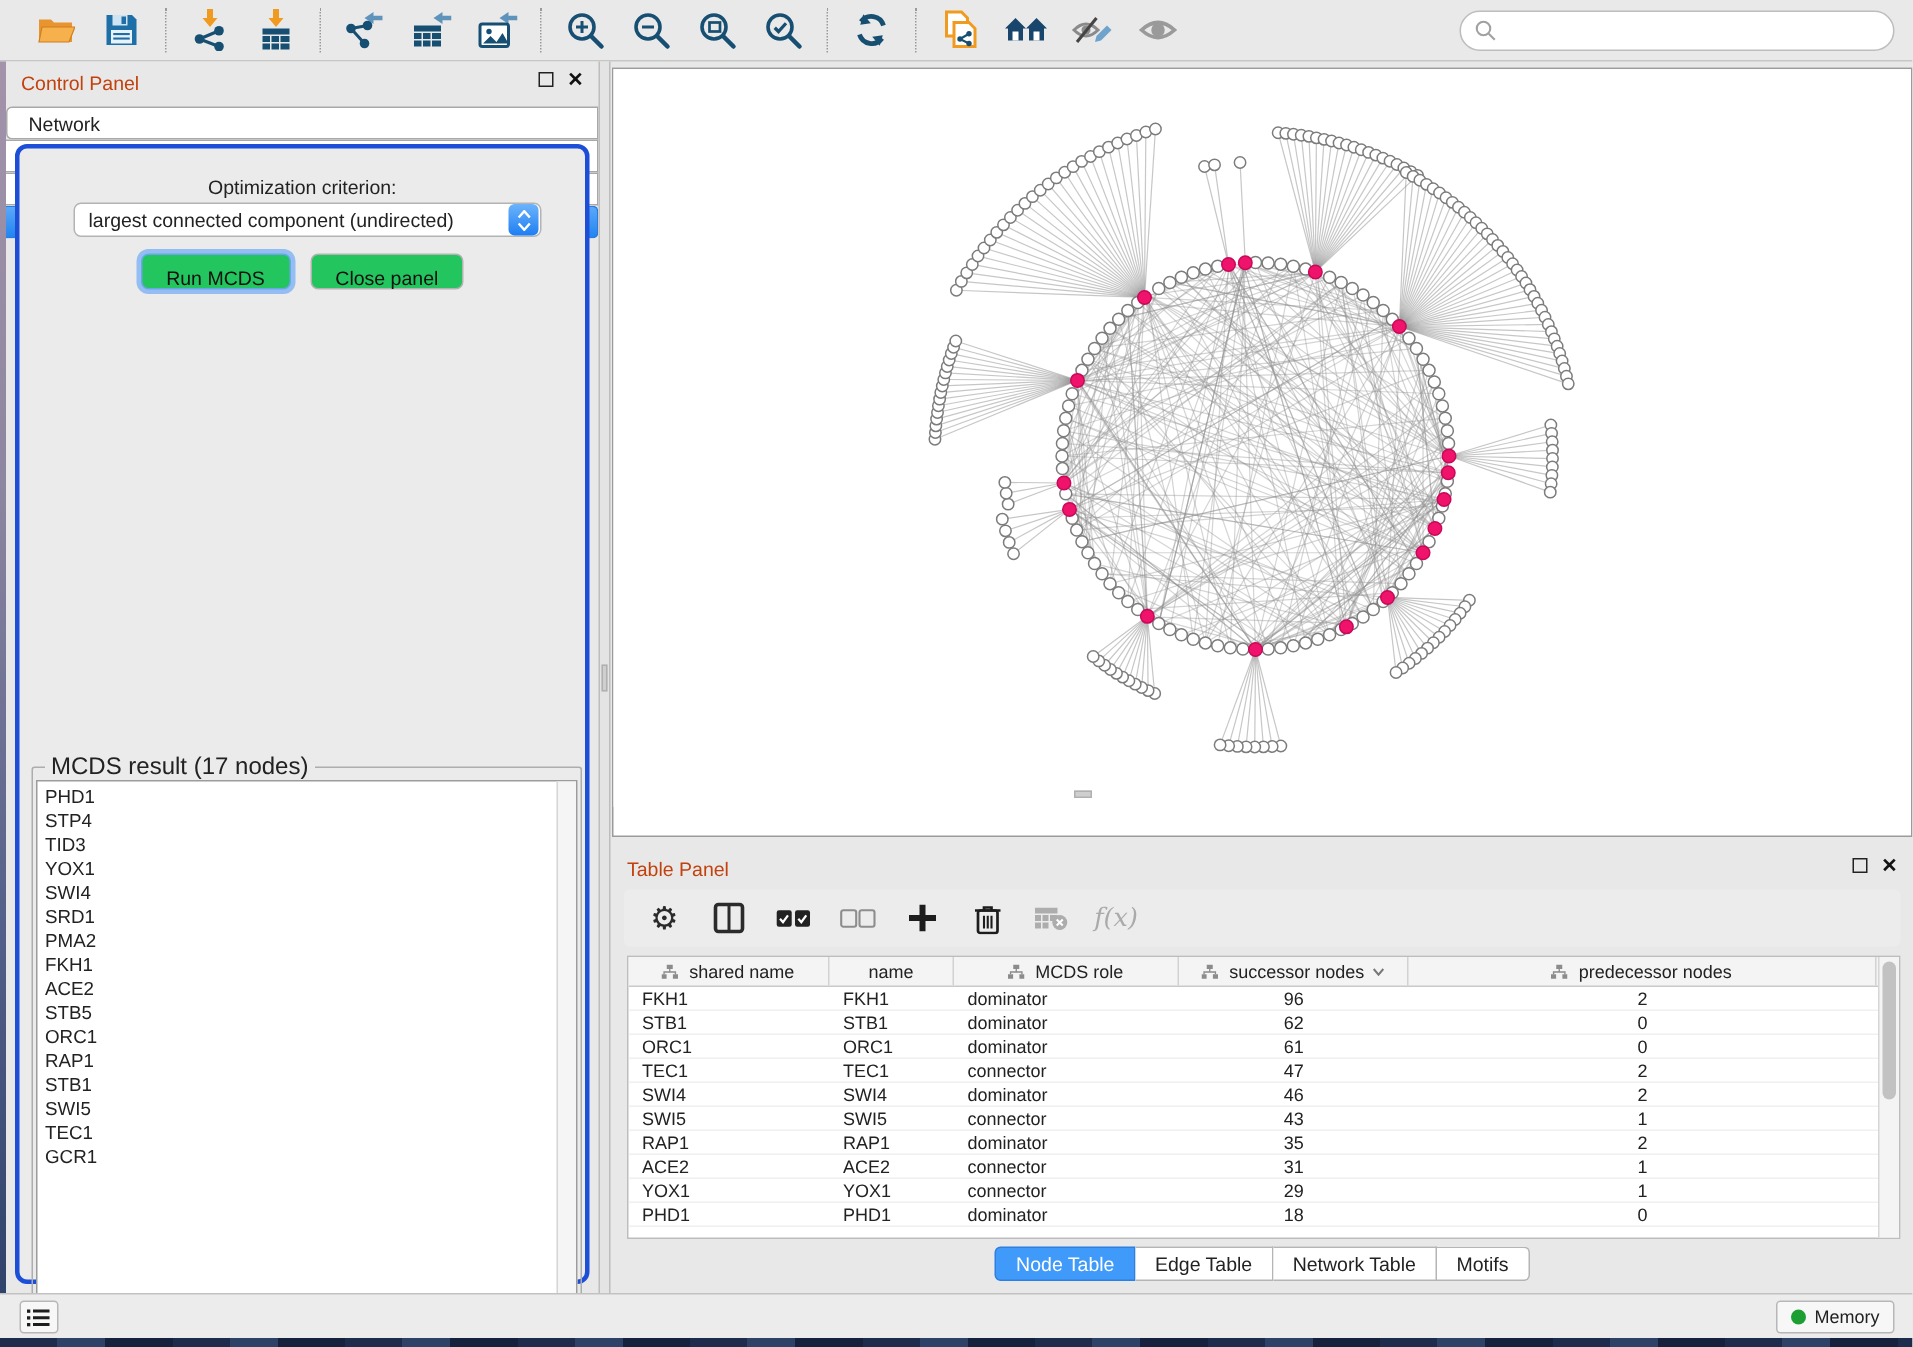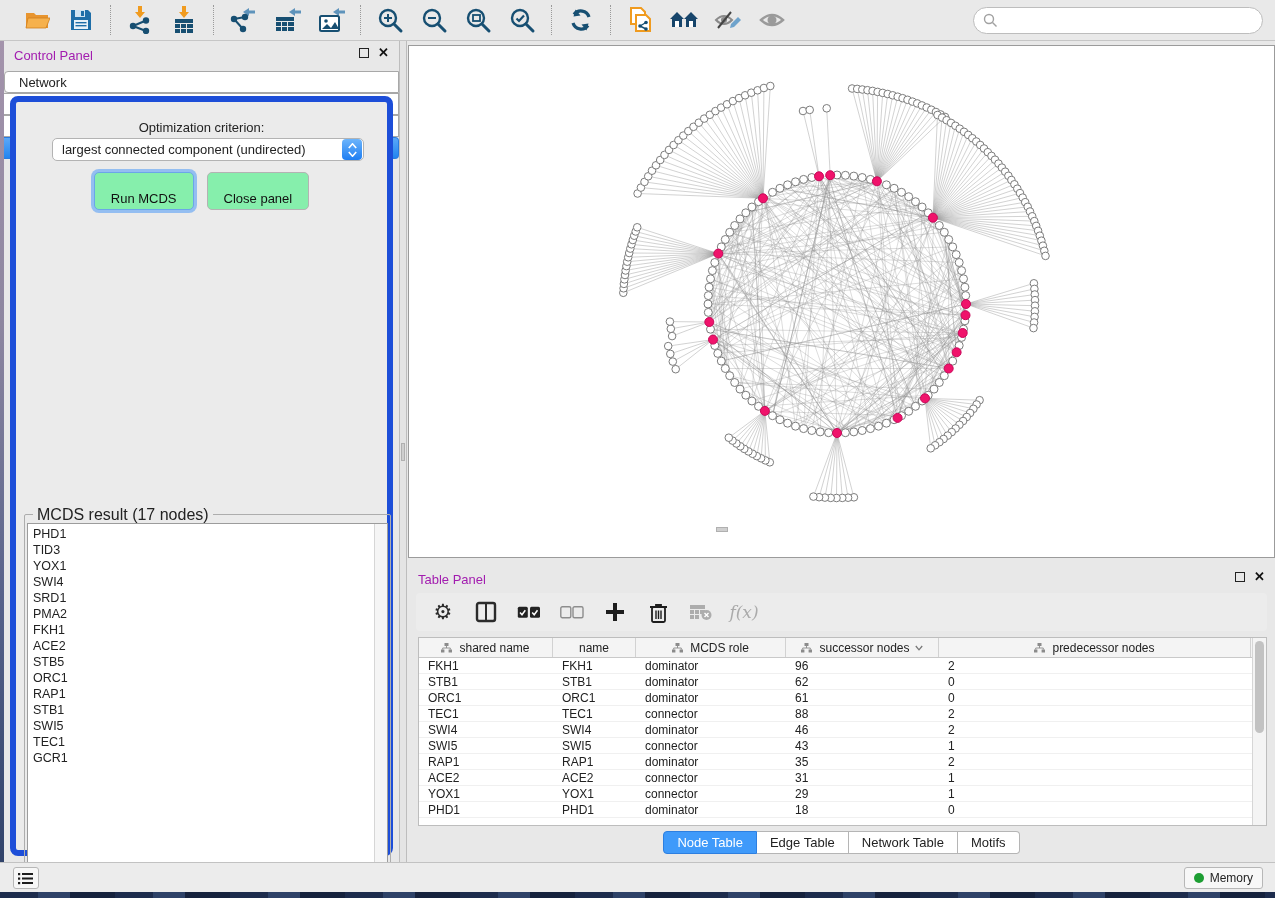--- a/index.html
+++ b/index.html
@@ -17,39 +17,39 @@
   .search-box svg { opacity:.55; }
   .search-input { border:none; outline:none; background:transparent; flex:1; font-size:13px; padding:0 8px; font-family:"Liberation Sans",sans-serif; }
 
   
   .wall-left { position:absolute; left:0; top:41px; width:4px; height:851px; background:linear-gradient(#a393ab,#8d86a0,#55618a,#2c3f66); }
   .wall-bottom { position:absolute; left:0; top:892px; width:1275px; height:6px; background:repeating-linear-gradient(90deg,#1d2c4d 0 38px,#2e4268 38px 70px,#16223d 70px 115px); }
 
   
   .control-panel { position:absolute; left:4px; top:41px; width:395px; height:821px; background:#e8e8e8; }
   .panel-head { position:relative; height:28px; display:flex; align-items:center; padding:0 10px; }
-  .panel-title { font-size:13px; color:#a21caf; }
+  .panel-title { font-size:13px; color:#c2410c; }
   .win-ctrls { position:absolute; right:10px; top:7px; display:flex; gap:9px; align-items:center; }
   .float-box { width:10px; height:10px; border:1.5px solid #222; display:inline-block; cursor:pointer; }
   .close-x { font-size:13px; font-weight:bold; color:#111; cursor:pointer; line-height:10px; }
 
   .cp-tabs { position:absolute; left:0; top:30px; width:100%; display:flex; justify-content:flex-end;flex-direction:column; }
   .cp-tab { height:22px; padding:0 14px; background:#fff; border:1px solid #a8a8a8; border-left:none; display:flex; align-items:center; font-size:13px; cursor:pointer; }
   .cp-tab:first-child { border-left:1px solid #a8a8a8; border-radius:4px 0 0 4px; }
   .cp-tab:last-child { border-radius:0 4px 4px 0; }
   .cp-tab.active { background:linear-gradient(#5ba8f8,#2285f0); border-color:#2a7ce0; color:#fff; }
 
-  .cp-body { position:absolute; left:6px; top:55px; width:383px; height:760px; background:#ebebeb; border:6px solid #1d4ed8; border-radius:8px; }
+  .cp-body { position:absolute; left:6px; top:55px; width:383px; height:760px; background:#ebebeb; border:3px solid #1d4ed8; border-radius:8px; }
   .crit-label { text-align:center; margin-top:18px; font-size:13px; }
   .select { position:absolute; left:36px; top:36px; width:312px; height:23px; background:#fff; border:1px solid #b3b3b3; border-radius:5px; display:flex; align-items:center; cursor:pointer; }
   .select-val { flex:1; padding-left:9px; font-size:13px; white-space:nowrap; overflow:hidden; }
   .select-step { width:20px; height:21px; margin-right:1px; border-radius:4px; background:linear-gradient(#6cb4fb,#1e7ef2); display:flex; flex-direction:column; align-items:center; justify-content:center; gap:2px; }
   .select-step svg { display:block; }
   .btn-row { position:absolute; left:0; top:70px; width:100%; display:flex; justify-content:center; gap:13px; }
-  .mac-btn { height:24px; padding:18px 16px; background:#86efac; border:1px solid #b3b3b3; border-radius:5px; font-size:13px; font-family:"Liberation Sans",sans-serif; cursor:pointer; color:#111; }
+  .mac-btn { height:24px; padding:8px 16px; background:#22c55e; border:1px solid #b3b3b3; border-radius:5px; font-size:13px; font-family:"Liberation Sans",sans-serif; cursor:pointer; color:#111; }
   .mac-btn.focused { box-shadow:0 0 0 3px rgba(90,160,245,.6); border-color:#6ba6e8; }
 
   .fieldset { position:absolute; left:8px; top:412px; width:367px; height:372px; border:1px solid #adadad; border-radius:2px; }
   .fieldset-legend { position:absolute; left:8px; top:-9px; background:#ebebeb; padding:0 4px; font-size:16px; }
   .mcds-list { position:absolute; left:2px; top:8px; width:361px; height:360px; background:#fff; border:1px solid #9c9c9c; display:flex; }
   .mcds-items { flex:1; padding:2px 0 0 5px; overflow:hidden; }
   .mcds-item { font-size:12.5px; line-height:16px; cursor:default; }
   .mcds-scroll { width:13px; background:#f5f5f5; border-left:1px solid #d6d6d6; }
 
   
@@ -73,21 +73,21 @@
   .fx-icon { font-family:"DejaVu Serif", serif; font-style:italic; font-size:17px; color:#aaa; }
   .gear-glyph { font-family:"DejaVu Sans", sans-serif; font-size:21px; color:#2b2b2b; line-height:1; }
 
   .tbl-wrap { position:absolute; left:10px; top:72px; width:849px; height:189px; background:#fff; border:1px solid #bdbdbd; display:flex; }
   .tbl { flex:1; overflow:hidden; }
   .tbl-header { display:flex; height:20px; background:#f4f4f4; border-bottom:1px solid #c9c9c9; }
   .th { display:flex; align-items:center; justify-content:center; gap:5px; border-right:1px solid #d2d2d2; font-size:12px; color:#222; position:relative; }
   .th .hier { margin-right:2px; }
   .tbl-row { display:flex; height:16px; border-bottom:1px solid #f0f0f0; }
   .td { font-size:12px; line-height:16px; padding:0 9px; white-space:nowrap; overflow:hidden; }
-  .td.num { text-align:left; }
+  .td.num { text-align:center; }
   .tbl-scroll { width:14px; background:#f4f4f4; border-left:1px solid #d6d6d6; position:relative; }
   .tbl-thumb { position:absolute; left:2px; top:3px; width:9px; height:92px; background:#c2c2c2; border-radius:5px; }
 
   .tp-tabs { position:absolute; left:0; top:266px; width:100%; display:flex; justify-content:center; }
   .tp-tab { height:23px; padding:0 13px; background:#fff; border:1px solid #b5b5b5; border-left:none; display:flex; align-items:center; font-size:13px; cursor:pointer; }
   .tp-tab:first-child { border-left:1px solid #b5b5b5; border-radius:4px 0 0 4px; }
   .tp-tab:last-child { border-radius:0 4px 4px 0; }
   .tp-tab.active { background:#3f9afa; border-color:#2d7fe0; color:#fff; }
 
   
@@ -299,20 +299,21 @@
     </div>
     <div class="btn-row">
       <button class="mac-btn focused">Run MCDS</button>
       <button class="mac-btn">Close panel</button>
     </div>
     <div class="fieldset">
       <span class="fieldset-legend">MCDS result (17 nodes)</span>
       <div class="mcds-list">
         <div class="mcds-items">
             <div class="mcds-item">PHD1</div>
+            <div class="mcds-item">STP4</div>
             <div class="mcds-item">TID3</div>
             <div class="mcds-item">YOX1</div>
             <div class="mcds-item">SWI4</div>
             <div class="mcds-item">SRD1</div>
             <div class="mcds-item">PMA2</div>
             <div class="mcds-item">FKH1</div>
             <div class="mcds-item">ACE2</div>
             <div class="mcds-item">STB5</div>
             <div class="mcds-item">ORC1</div>
             <div class="mcds-item">RAP1</div>
@@ -1172,21 +1173,21 @@
             <div class="td" style="width: 134px;">ORC1</div>
             <div class="td" style="width: 83px;">ORC1</div>
             <div class="td" style="width: 150px;">dominator</div>
             <div class="td num" style="width: 153px;">61</div>
             <div class="td num" style="width: 312px;">0</div>
           </div>
           <div class="tbl-row">
             <div class="td" style="width: 134px;">TEC1</div>
             <div class="td" style="width: 83px;">TEC1</div>
             <div class="td" style="width: 150px;">connector</div>
-            <div class="td num" style="width: 153px;">88</div>
+            <div class="td num" style="width: 153px;">47</div>
             <div class="td num" style="width: 312px;">2</div>
           </div>
           <div class="tbl-row">
             <div class="td" style="width: 134px;">SWI4</div>
             <div class="td" style="width: 83px;">SWI4</div>
             <div class="td" style="width: 150px;">dominator</div>
             <div class="td num" style="width: 153px;">46</div>
             <div class="td num" style="width: 312px;">2</div>
           </div>
           <div class="tbl-row">

